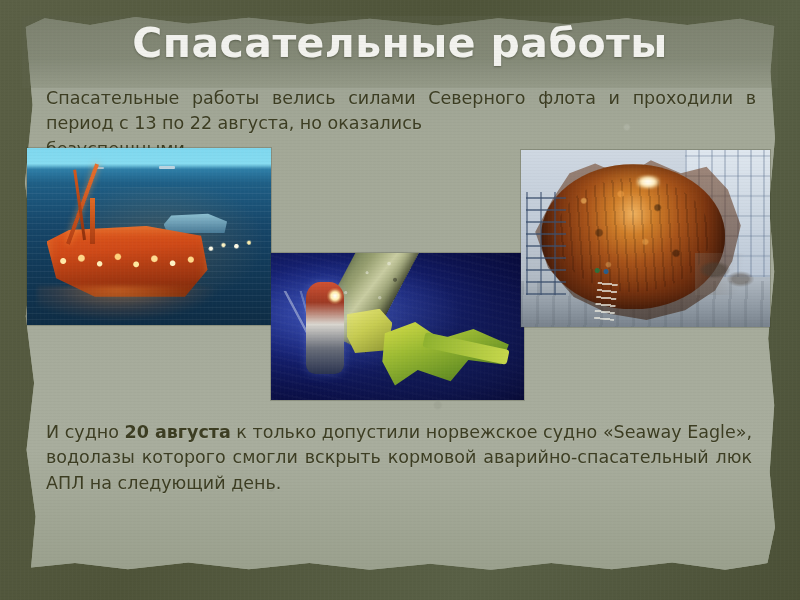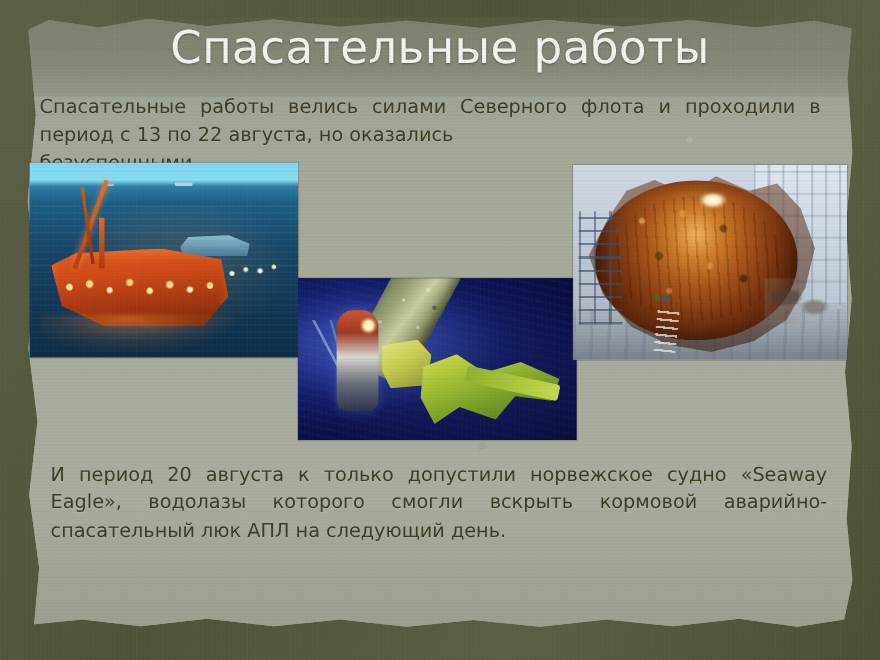--- a/index.html
+++ b/index.html
@@ -89,52 +89,52 @@
 
   
   .title {
     position: absolute;
     left: 0;
     top: 20px;
     width: 800px;
     text-align: center;
     color: #f2f2ee;
     font-size: 41px;
-    font-weight: 400;
+    font-weight: 700;
     letter-spacing: 0.4px;
     line-height: 1.15;
     text-shadow: 0 1px 2px rgba(40,44,28,0.45);
     white-space: nowrap;
   }
 
   
   .para {
     position: absolute;
     color: #3c3d22;
     font-size: 17.5px;
     line-height: 1.45;
     text-align: justify;
     text-justify: inter-word;
     text-shadow: 0 1px 0 rgba(255,255,255,0.10);
   }
   .para-top {
-    left: 36px;
+    left: 46px;
     top: 86px;
     width: 710px;
   }
   .para-top .l3 { display: block; }
   .para-bottom {
     left: 46px;
     top: 420px;
     width: 706px;
   }
   .para-bottom .last-line {
     text-align: left;
   }
-  b { font-weight: normal; }
+  b { font-weight: bold; }
 
   
   .photo {
     position: absolute;
     overflow: hidden;
     background: #1b2430;
     box-shadow: 0 0 0 1px rgba(60,62,45,0.25);
   }
 
   
@@ -449,17 +449,17 @@
     <div class="hull-mass"></div>
     <div class="hull-rust-detail"></div>
     <div class="hull-highlight"></div>
     <div class="scaffold"></div>
     <div class="ladder"></div>
     <div class="workers"></div>
     <div class="debris"></div>
   </div>
 
   <div class="para para-bottom">
-    <span>И период </span><b>20 августа</b><span> к только допустили норвежское судно «Seaway Eagle», водолазы которого смогли вскрыть кормовой </span><span class="last-line">аварийно-спасательный люк АПЛ на следующий день.</span>
+    <span>И судно </span><b>20 августа</b><span> к только допустили норвежское судно «Seaway Eagle», водолазы которого смогли вскрыть кормовой </span><span class="last-line">аварийно-спасательный люк АПЛ на следующий день.</span>
   </div>
 
   <div class="grain"></div>
 </div>
 
 </body></html>

